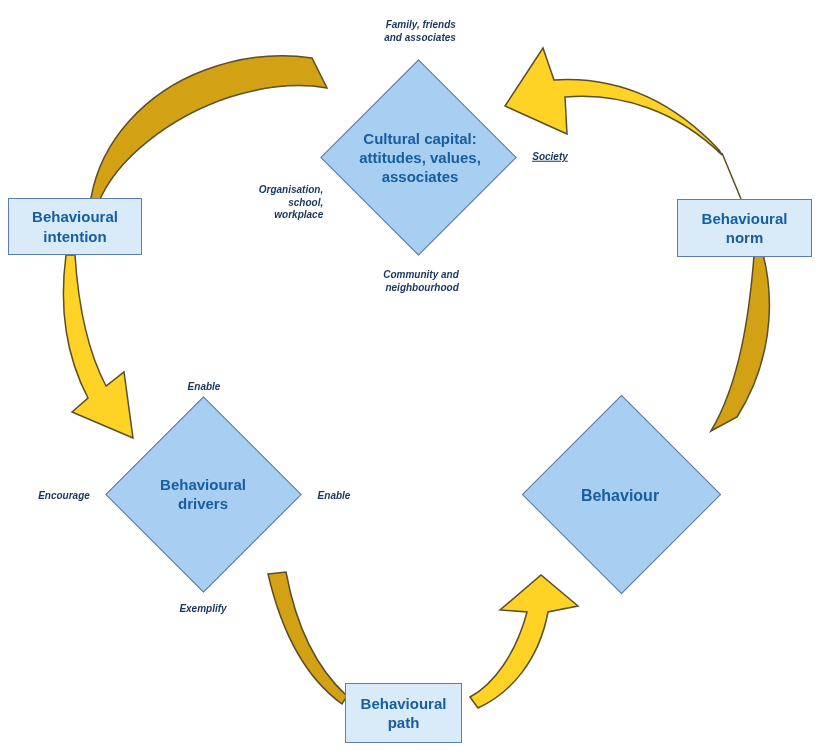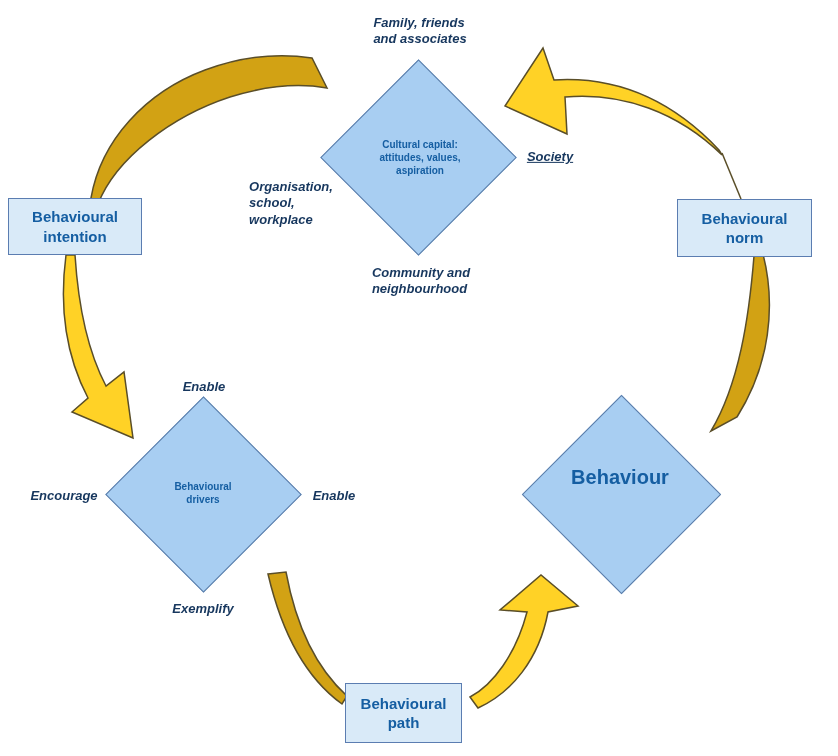--- a/index.html
+++ b/index.html
@@ -34,30 +34,30 @@
     position:absolute;z-index:2;background:var(--box-fill);
     border:1.6px solid var(--box-stroke);
     display:flex;flex-direction:column;align-items:center;justify-content:center;
     color:var(--node-text);font-weight:bold;font-size:15px;line-height:1.3;text-align:center;
   }
   #b-intention{left:8px;top:198px;width:132px;height:55px;}
   #b-norm{left:677px;top:199px;width:133px;height:56px;}
   #b-path{left:345px;top:683px;width:115px;height:58px;}
   .dlabel{
     position:absolute;z-index:3;transform:translate(-50%,-50%);
-    color:var(--node-text);font-weight:bold;font-size:10px;line-height:1.28;
+    color:var(--node-text);font-weight:bold;font-size:15px;line-height:1.28;
     text-align:center;white-space:nowrap;
   }
   #l-capital{left:420px;top:158px;}
   #l-drivers{left:203px;top:494px;}
-  #l-behaviour{left:620px;top:478px;font-size:20px;}
+  #l-behaviour{left:620px;top:496px;font-size:16px;}
   .ann{
     position:absolute;z-index:3;transform:translate(-50%,-50%);
-    color:var(--annotation-text);font-style:italic;font-weight:bold;font-size:13px;
-    line-height:1.25;text-align:left;white-space:nowrap;
+    color:var(--annotation-text);font-style:italic;font-weight:bold;font-size:10px;
+    line-height:1.25;text-align:right;white-space:nowrap;
   }
   #a-family{left:420px;top:31px;}
   #a-organisation{left:291px;top:159px;margin-top:44px;}
   #a-society{left:550px;top:157px;text-decoration:underline;}
   #a-community{left:421px;top:281px;}
   #a-enable{left:204px;top:387px;}
   #a-encourage{left:64px;top:496px;}
   #a-engage{left:334px;top:496px;}
   #a-exemplify{left:203px;top:603px;margin-top:6px;}
   .ln{display:block;}
@@ -96,21 +96,21 @@
     <span class="ln">norm</span>
   </div>
   <div class="box" id="b-path">
     <span class="ln">Behavioural</span>
     <span class="ln">path</span>
   </div>
 
   <div class="dlabel" id="l-capital">
     <span class="ln">Cultural capital:</span>
     <span class="ln">attitudes, values,</span>
-    <span class="ln">aspiration</span>
+    <span class="ln">associates</span>
   </div>
   <div class="dlabel" id="l-drivers">
     <span class="ln">Behavioural</span>
     <span class="ln">drivers</span>
   </div>
   <div class="dlabel" id="l-behaviour">
     <span class="ln">Behaviour</span>
   </div>
 
   <div class="ann" id="a-family">

